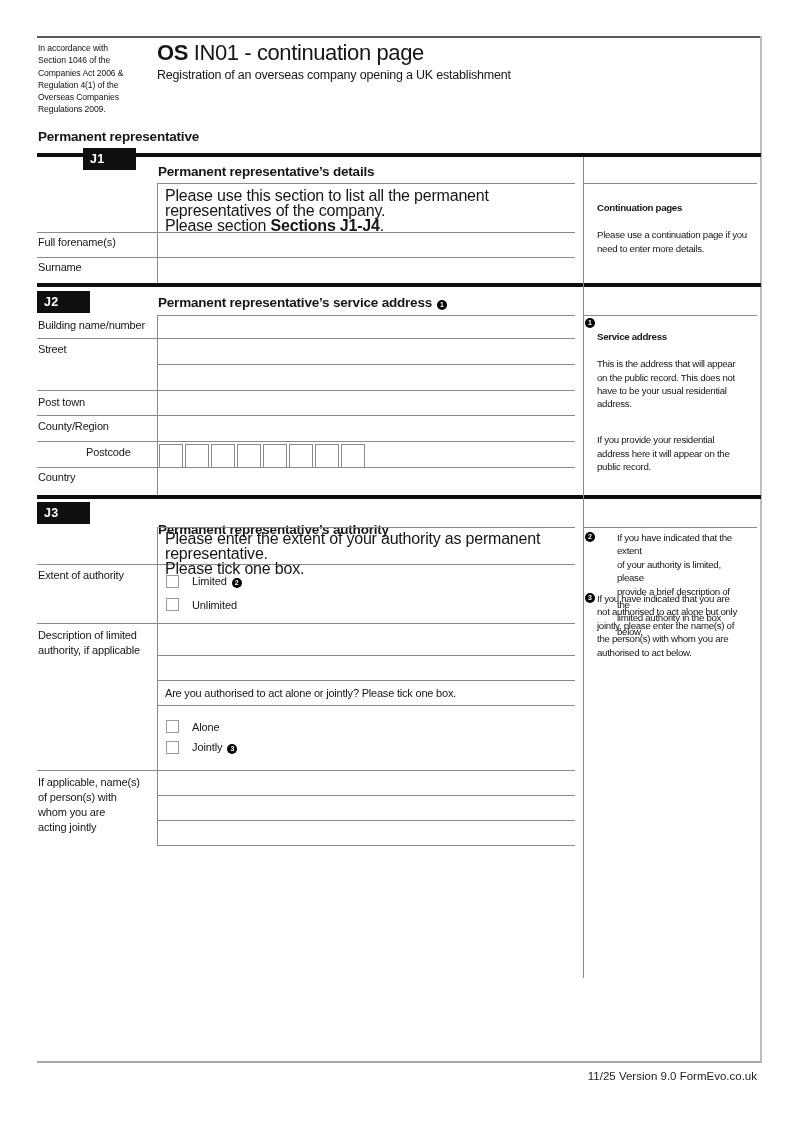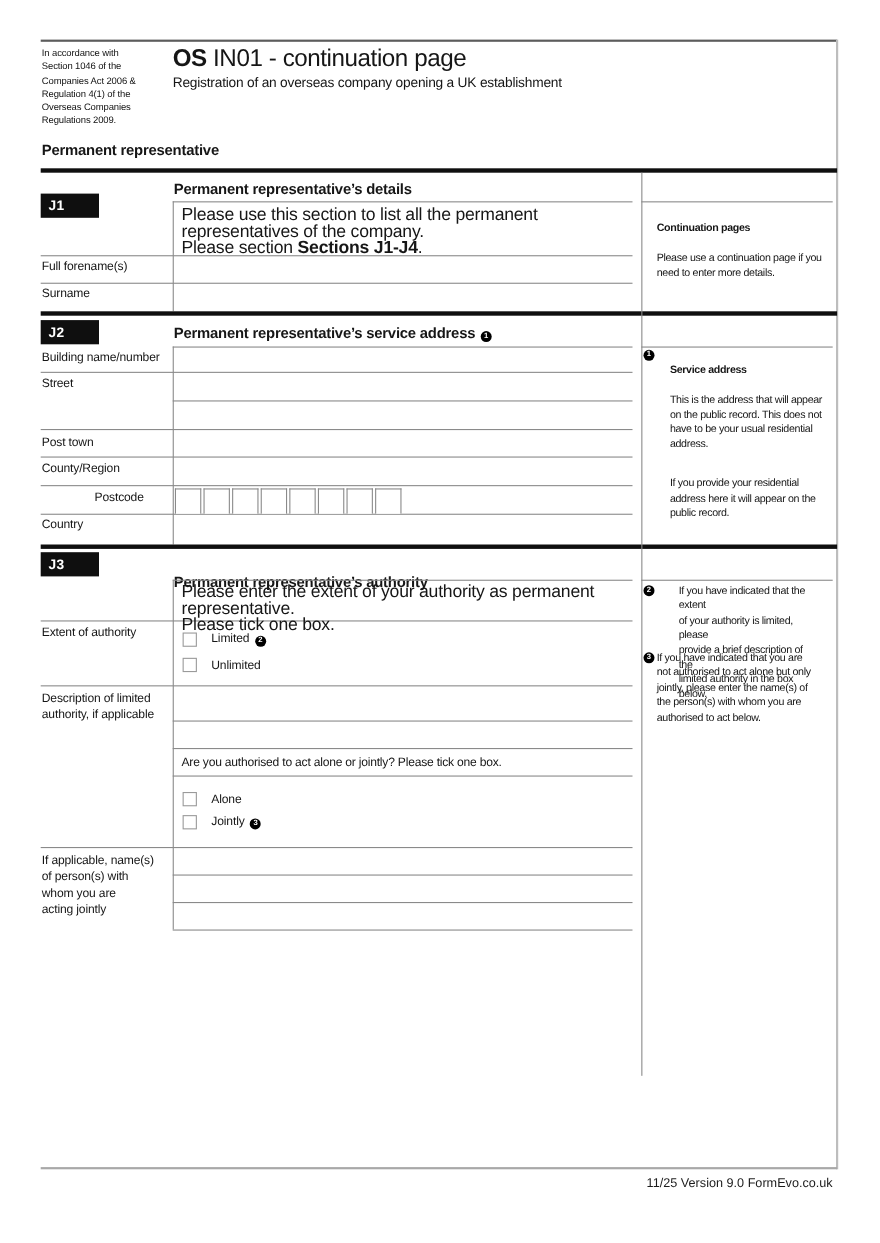--- a/index.html
+++ b/index.html
@@ -42,21 +42,21 @@
 Regulation 4(1) of the
 Overseas Companies
 Regulations 2009.</div>
   <div style="position:absolute;left:157px;top:40px;font-size:22px;letter-spacing:-.4px;">
     <b>OS</b><span> IN01 - continuation page</span>
   </div>
   <div style="position:absolute;left:157px;top:68px;font-size:12.5px;letter-spacing:-.2px;">Registration of an overseas company opening a UK establishment</div>
   <div style="position:absolute;left:38px;top:129px;font-size:13.5px;font-weight:bold;letter-spacing:-.2px;">Permanent representative</div>
 
   <div class="bar" style="top:153px;height:4px;"></div>
-  <div class="badge" style="top:176px;">J1</div>
+  <div class="badge" style="top:148px;margin-left:46px;">J1</div>
   <div class="stitle" style="top:164px;">Permanent representative’s details</div>
 
   <div class="hl" style="left:157px;top:183px;width:418px;"></div>
   <div class="hl" style="left:583px;top:183px;width:174px;"></div>
   <div class="vl" style="left:157px;top:183px;height:100px;"></div>
   <div class="hl" style="left:37px;top:232px;width:538px;"></div>
   <div class="hl" style="left:37px;top:257px;width:538px;"></div>
 
   <div class="instr" style="top:188px;">
     <span>Please use this section to list all the permanent representatives of the company.</span><br>
@@ -106,21 +106,21 @@
   <div class="pc" style="left:185px;top:444px;"></div>
   <div class="pc" style="left:211px;top:444px;"></div>
   <div class="pc" style="left:237px;top:444px;"></div>
   <div class="pc" style="left:263px;top:444px;"></div>
   <div class="pc" style="left:289px;top:444px;"></div>
   <div class="pc" style="left:315px;top:444px;"></div>
   <div class="pc" style="left:341px;top:444px;"></div>
   <div class="label" style="top:470px;">Country</div>
   <div class="field" style="left:158px;top:468px;width:416px;height:23px;"></div>
 
-  <div class="note" style="left:585px;top:317px;width:174px;display:flex;gap:12px;">
+  <div class="note" style="left:585px;top:317px;width:174px;display:flex;">
     <span class="mk mk-lead"><span>1</span></span>
     <div style="width:162px;">
       <div class="note-h">Service address</div>
       <div>This is the address that will appear
 on the public record. This does not
 have to be your usual residential
 address.</div>
       <div style="margin-top:9px;">If you provide your residential
 address here it will appear on the
 public record.</div>

